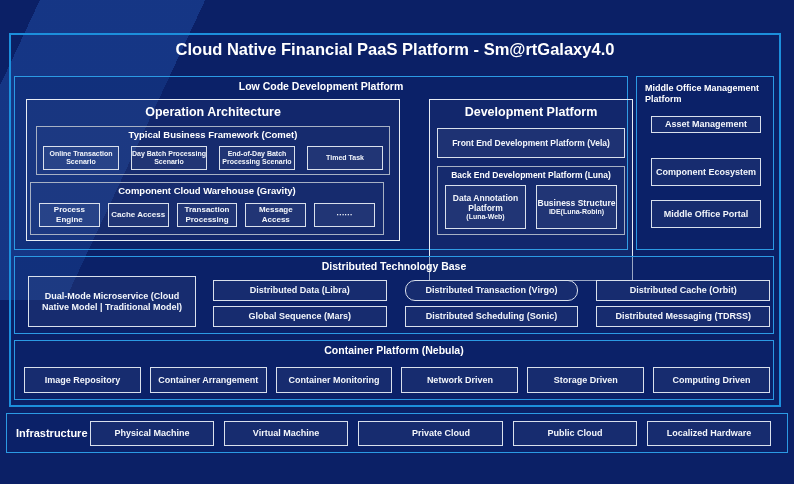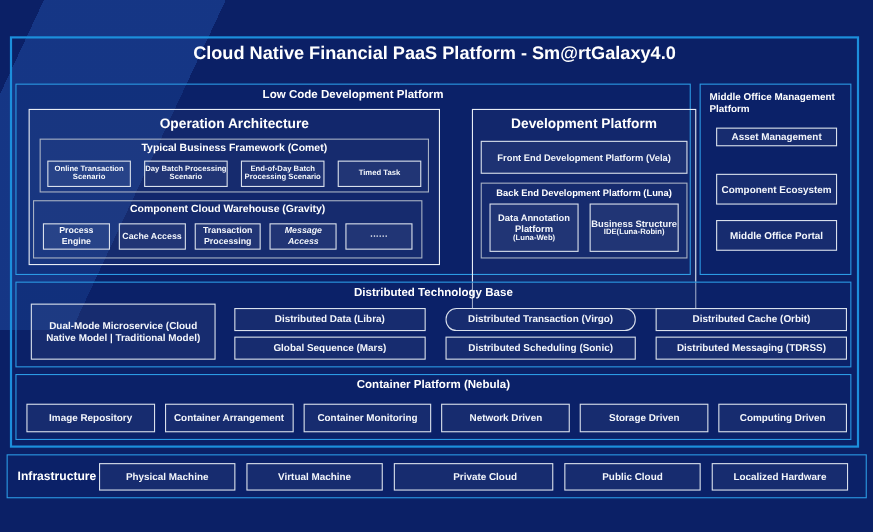--- a/index.html
+++ b/index.html
@@ -56,21 +56,21 @@
             <div class="item flex1" style="font-size:7px;">Timed Task</div>
           </div>
         </div>
 
         <div class="abs gbx" style="left:3px; top:82px; width:354px; height:53px;">
           <div class="abs sec-title" style="left:0; top:2px; width:100%; font-size:9.5px;">Component Cloud Warehouse (Gravity)</div>
           <div class="abs row" style="left:8px; top:20px; width:336px; height:24px; gap:8px;">
             <div class="item flex1" style="font-size:8px;">Process Engine</div>
             <div class="item flex1" style="font-size:8px;">Cache Access</div>
             <div class="item flex1" style="font-size:8px;">Transaction Processing</div>
-            <div class="item flex1" style="font-size:8px;font-style:italic;">Message Access</div>
+            <div class="item flex1" style="font-size:8px;">Message Access</div>
             <div class="item flex1" style="font-size:8px;">······</div>
           </div>
         </div>
       </div>
 
       <div class="abs wbox" style="left:414px; top:22px; width:204px; height:182px;">
         <div class="abs sec-title" style="left:0; top:5px; width:100%; font-size:12.5px;">Development Platform</div>
 
         <div class="abs item" style="left:7px; top:28px; width:188px; height:30px; font-size:8.5px; font-weight:bold;">Front End Development Platform (Vela)</div>
 

